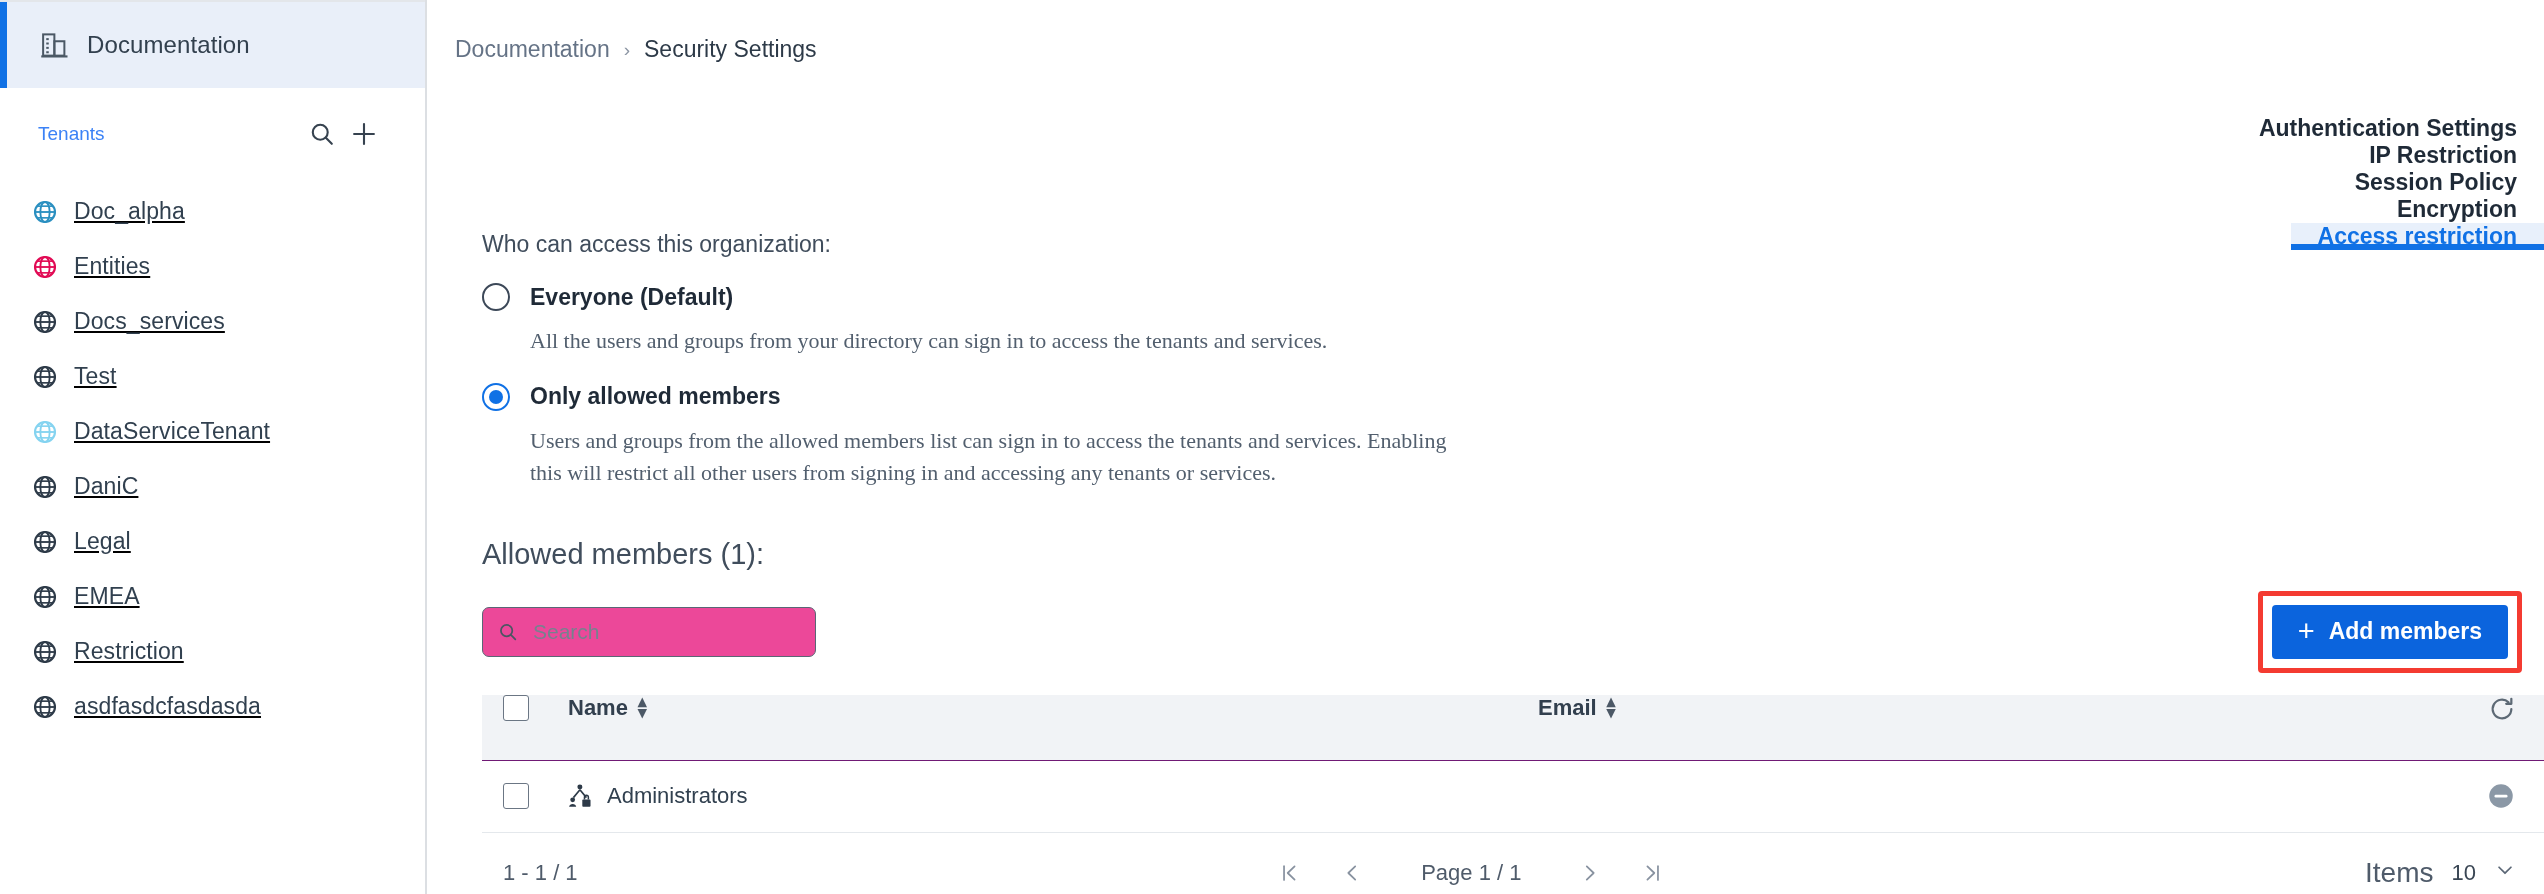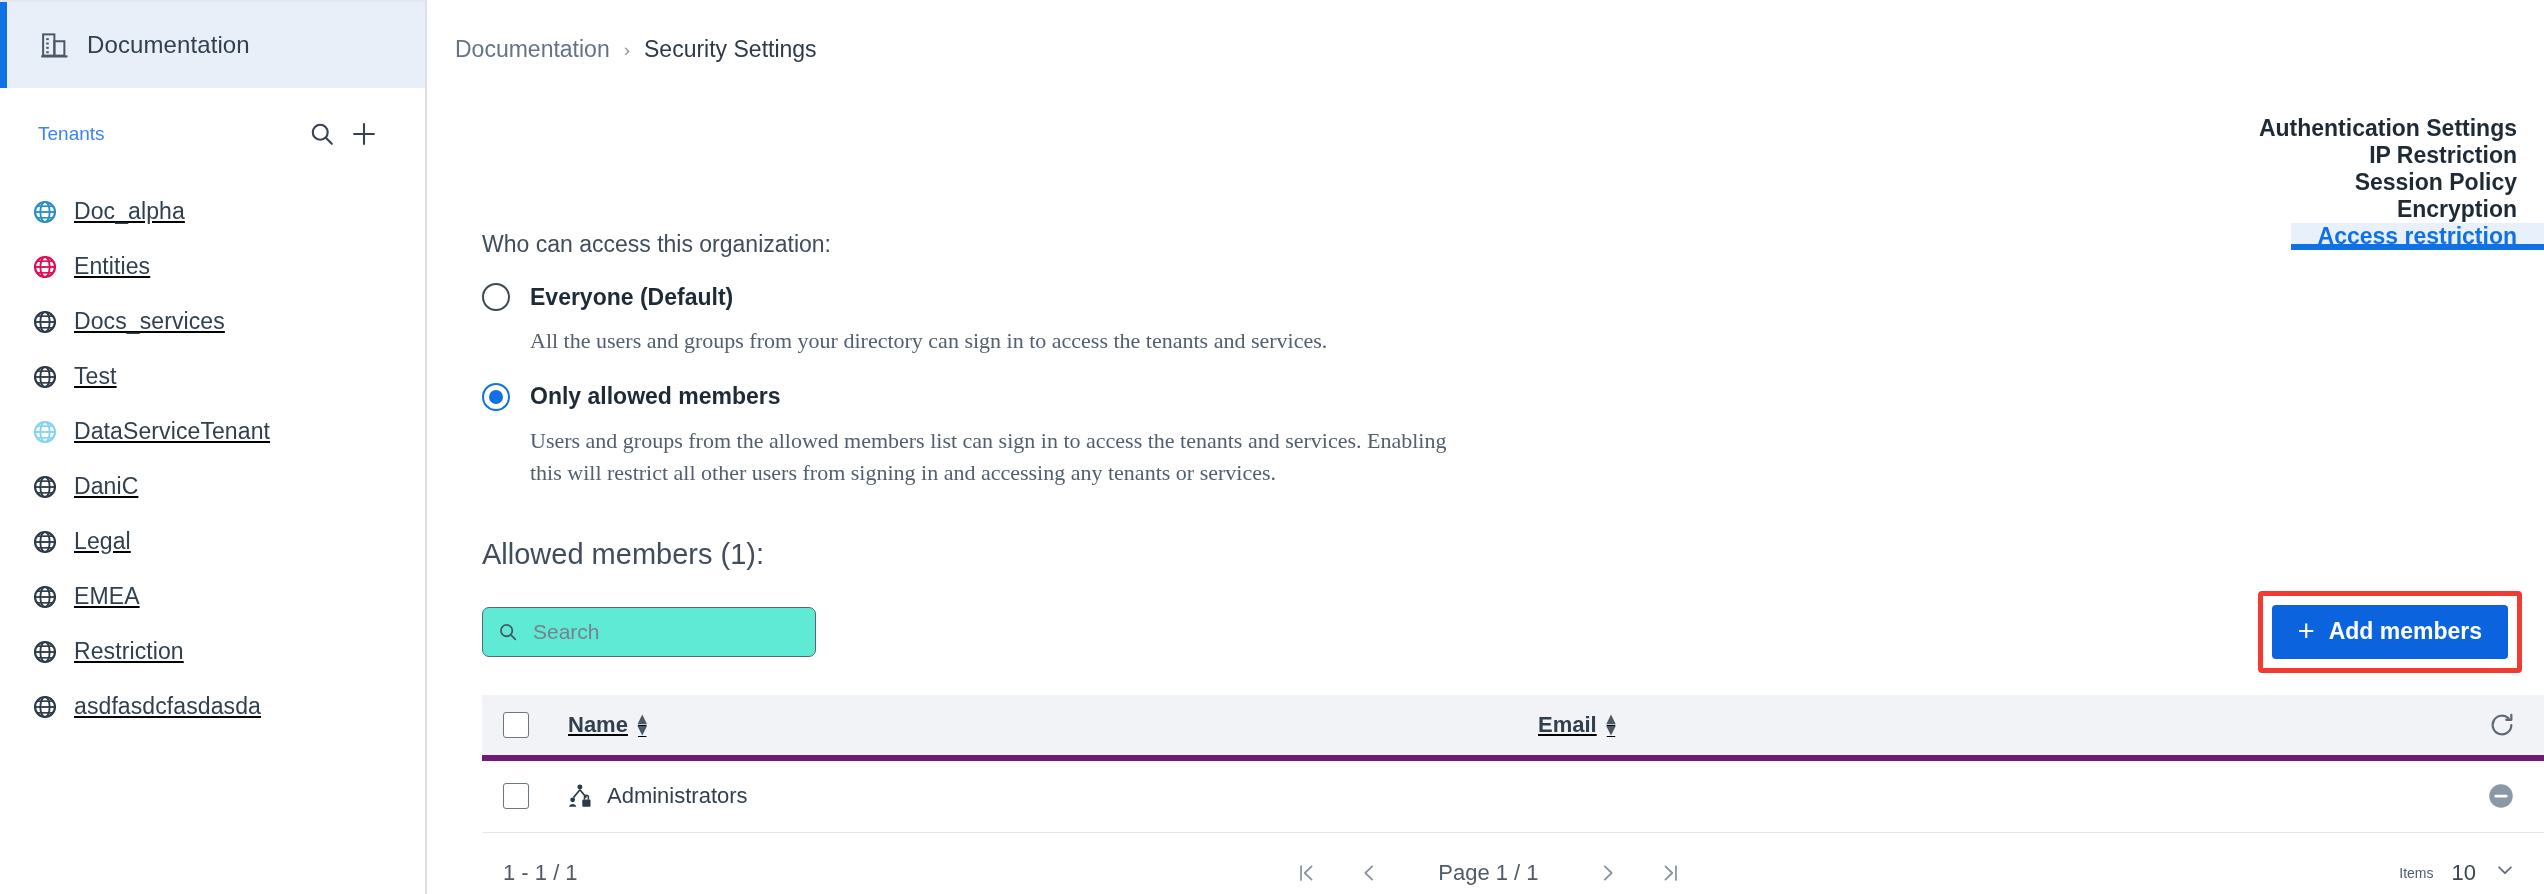--- a/index.html
+++ b/index.html
@@ -208,21 +208,21 @@
     justify-content: space-between;
   }
   .search-box {
     width: 334px;
     height: 50px;
     border: 1.6px solid #5a6675;
     border-radius: 7px;
     display: flex;
     align-items: center;
     padding: 0 14px;
-    background: #5eead4;
+    background: #ec4899;
   }
   .search-box svg { flex: 0 0 auto; margin-right: 12px; }
   .search-box input {
     border: none;
     outline: none;
     font-size: 21px;
     color: #2d3a48;
     font-family: "Liberation Sans", sans-serif;
     width: 100%;
     background: transparent;
@@ -257,24 +257,23 @@
     margin-right: 14px;
     line-height: 1;
   }
 
   
   .table { margin-top: 22px; padding-left: 43px; padding-right: 0; }
   .t-head {
     background: #f1f3f6;
     height: 66px;
     display: flex;
-    align-items: center;
+    align-items: flex-start;
     padding: 0 28px 0 21px;
-    border-bottom: 6px solid #701a75;
-    text-decoration: underline;
+    border-bottom: 1px solid #701a75;
   }
   .chk {
     width: 26px; height: 26px;
     border: 1.8px solid #6b7684;
     border-radius: 3px;
     background: #fff;
     flex: 0 0 26px;
     cursor: pointer;
   }
   .th {
@@ -331,21 +330,21 @@
   }
   .pg-btn {
     width: 62px; height: 52px;
     display: flex; align-items: center; justify-content: center;
     color: #8892a0;
     font-size: 25px;
     cursor: pointer;
   }
   .page-info { font-size: 22px; color: #4f5b6a; padding: 0 38px; white-space: nowrap; }
   .items-wrap { display: flex; align-items: center; gap: 18px; }
-  .items-label { color: #4f5b6a; font-size: 14px; }
+  .items-label { color: #4f5b6a; font-size: 28px; }
   .items-val { color: #3a4654; font-size: 22px; }
   .items-caret { color: #5b6776; font-size: 21px; cursor: pointer; }
 </style>
 </head>
 <body>
 
 <div class="app">
 
   <aside class="sidebar">
 

